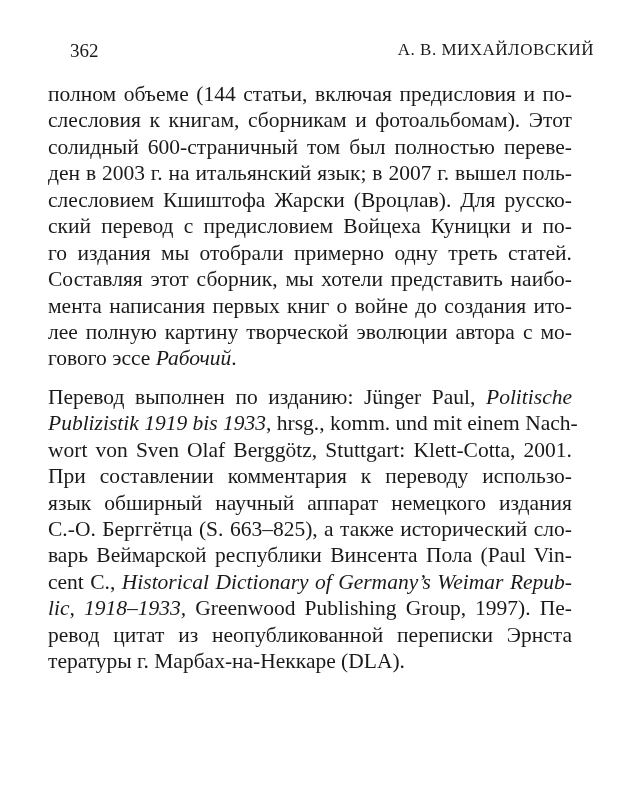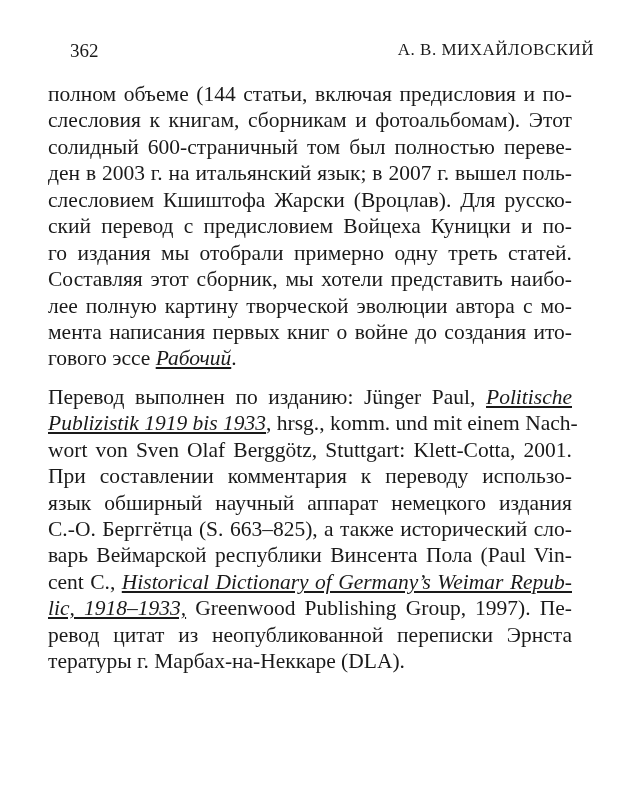--- a/index.html
+++ b/index.html
@@ -5,42 +5,42 @@
   html, body { margin: 0; padding: 0; background: #ffffff; }
   body { width: 620px; height: 800px; position: relative; overflow: hidden;
          font-family: "Liberation Serif", "DejaVu Serif", serif; color: #1a1a1a; }
   .header { position: absolute; top: 40px; left: 56px; width: 524px; height: 26px; font-size: 19px; margin-left: 14px; }
   .page-num { position: absolute; left: 0; top: 0; }
   .running-head { position: absolute; left: 0; right: 0; top: 0; text-align: right; letter-spacing: 0.5px; font-size: 17px; }
   .body { position: absolute; left: 48px; top: 81px; width: 524px; font-size: 21.5px; line-height: 26.45px; }
   .line { display: block; white-space: nowrap; text-align: justify; text-align-last: justify; height: 26.45px; }
   .line.last { text-align-last: left; }
   .para-gap { height: 12px; }
-  i { font-style: italic; text-decoration: underline; }
+  i { font-style: italic; }
 </style>
 </head>
 <body>
 
 <div class="header">
   <span class="page-num">362</span>
   <span class="running-head">А. В. МИХАЙЛОВСКИЙ</span>
 </div>
 
 <div class="body" id="body">
     <div class="paragraph">
       <span class="line"><span>полном объеме (144 статьи, включая предисловия и по-</span></span>
       <span class="line"><span>слесловия к книгам, сборникам и фотоальбомам). Этот</span></span>
       <span class="line"><span>солидный 600-страничный том был полностью переве-</span></span>
       <span class="line"><span>ден в 2003 г. на итальянский язык; в 2007 г. вышел поль-</span></span>
       <span class="line"><span>слесловием Кшиштофа Жарски (Вроцлав). Для русско-</span></span>
       <span class="line"><span>ский перевод с предисловием Войцеха Куницки и по-</span></span>
       <span class="line"><span>го издания мы отобрали примерно одну треть статей.</span></span>
       <span class="line"><span>Составляя этот сборник, мы хотели представить наибо-</span></span>
+      <span class="line"><span>мента написания первых книг о войне до создания ито-</span></span>
       <span class="line"><span>лее полную картину творческой эволюции автора с мо-</span></span>
-      <span class="line"><span>мента написания первых книг о войне до создания ито-</span></span>
       <span class="line last"><span>гового эссе </span><i>Рабочий</i><span>.</span></span>
     </div>
     <div class="para-gap"></div>
     <div class="paragraph">
       <span class="line"><span>Перевод выполнен по изданию: Jünger Paul, </span><i>Politische</i></span>
       <span class="line"><i>Publizistik 1919 bis 1933</i><span>, hrsg., komm. und mit einem Nach-</span></span>
       <span class="line"><span>wort von Sven Olaf Berggötz, Stuttgart: Klett-Cotta, 2001.</span></span>
       <span class="line"><span>При составлении комментария к переводу использо-</span></span>
       <span class="line"><span>язык обширный научный аппарат немецкого издания</span></span>
       <span class="line"><span>С.-О. Берггётца (S. 663–825), а также исторический сло-</span></span>

